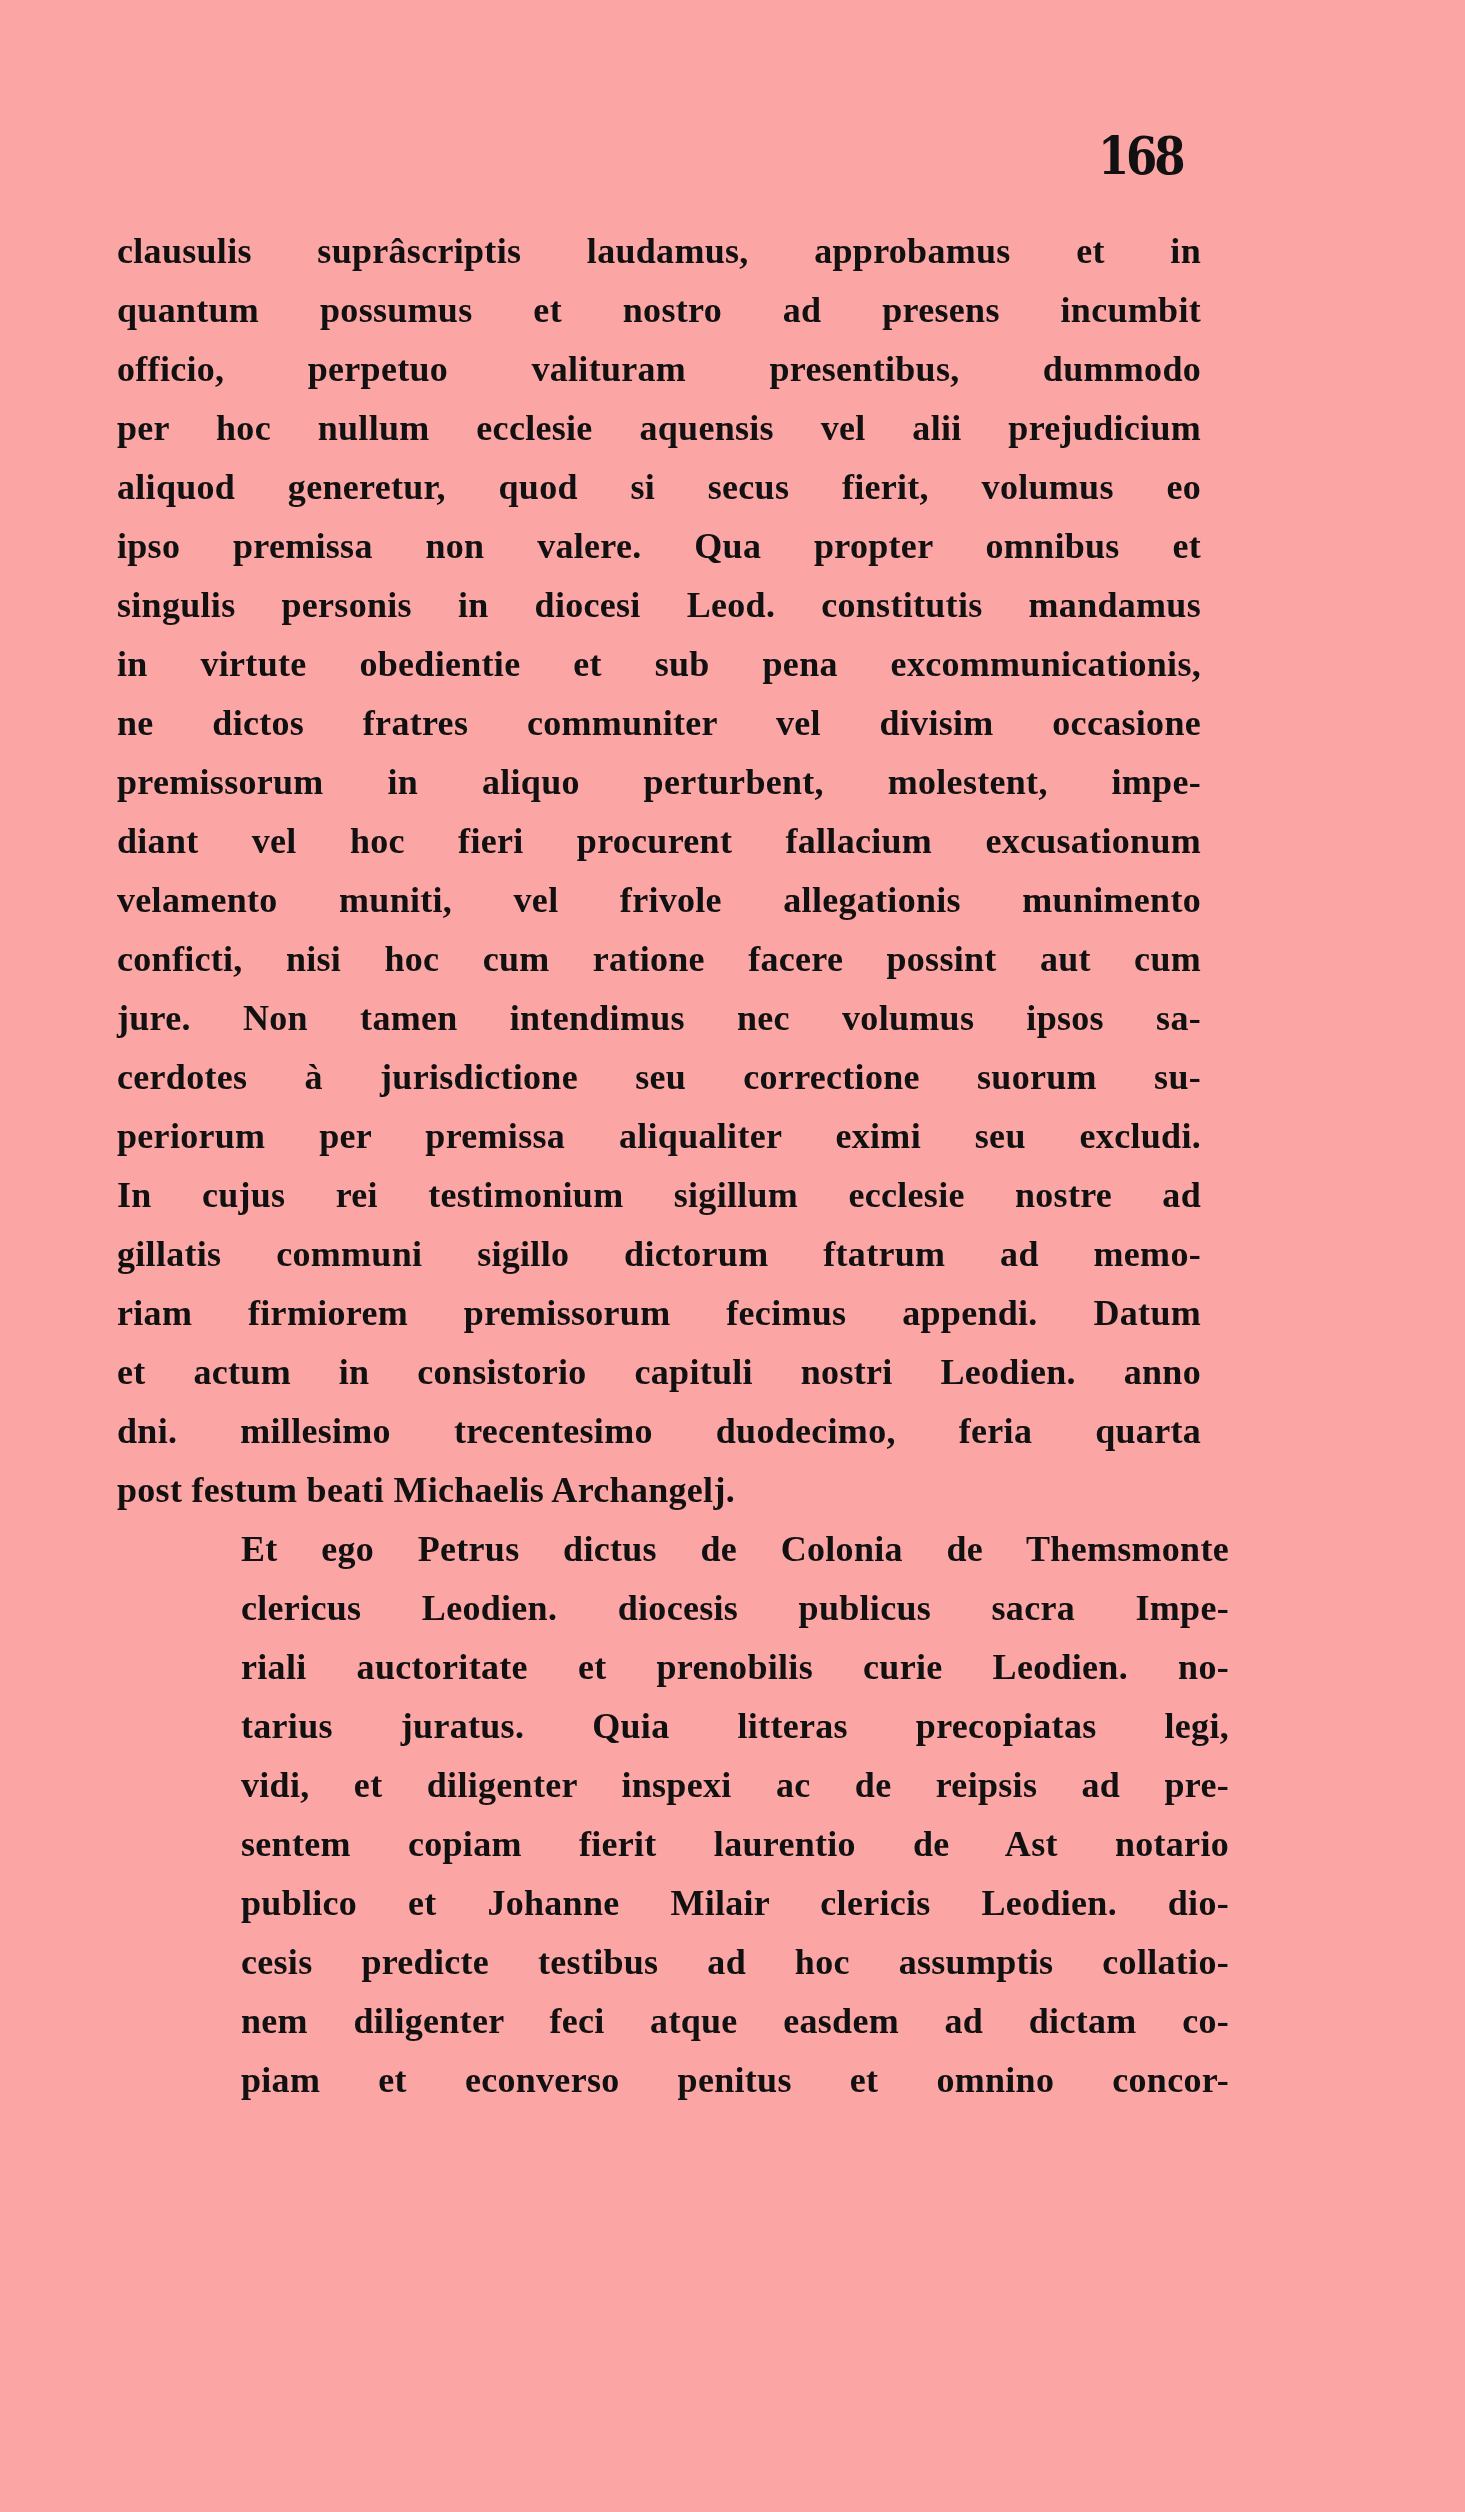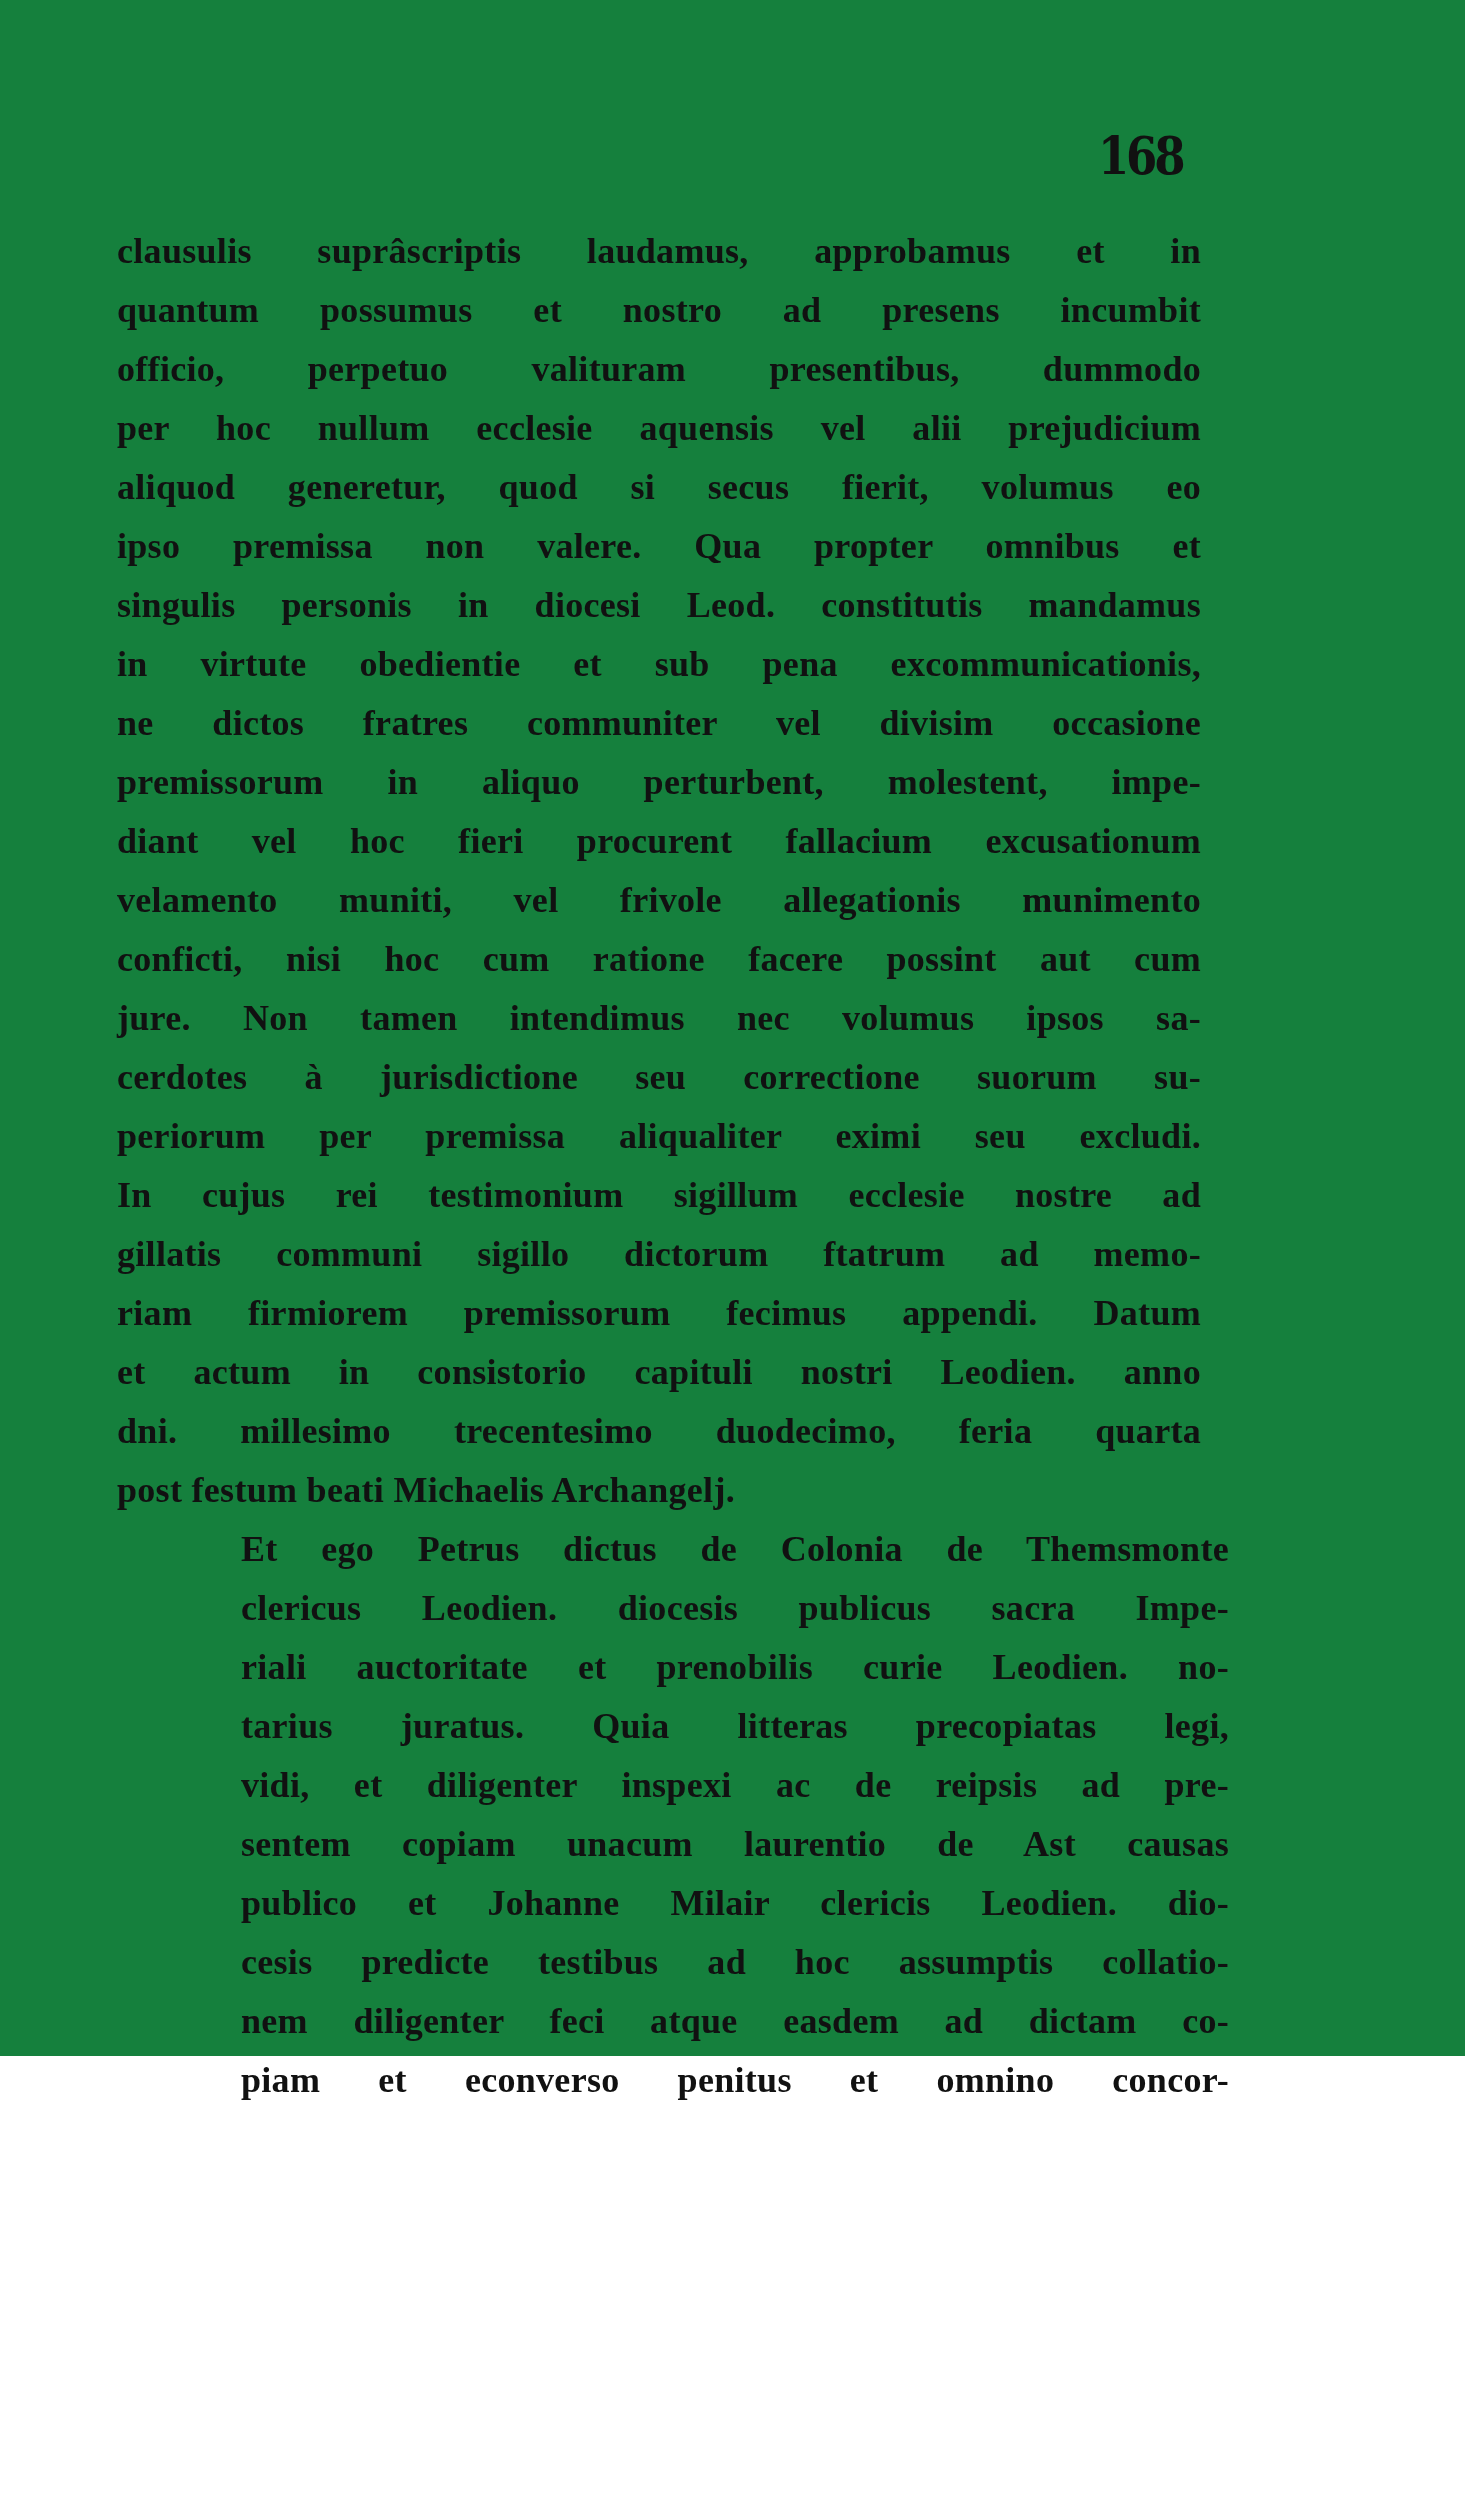--- a/index.html
+++ b/index.html
@@ -11,22 +11,22 @@
       width: 1465px;
       height: 2512px;
       position: relative;
       overflow: hidden;
       color: #111111;
     }
     .page {
       position: absolute;
       left: 0; top: 0;
       width: 1465px;
-      height: 2056px;
-      background: #15803d;
+      height: 2512px;
+      background: #fca5a5;
     }
     .page-number {
       position: absolute;
       left: 1098px;
       top: 124px;
       font-family: "DejaVu Serif", serif;
       font-weight: bold;
       font-size: 53px;
       line-height: 63px;
       letter-spacing: -3.8px;
@@ -92,21 +92,21 @@
       <span class="line">dni. millesimo trecentesimo duodecimo, feria quarta</span>
       <span class="line last">post festum beati Michaelis Archangelj.</span>
     </div>
 
     <div class="para2" style="padding-left:96px;">
       <span class="line">Et ego Petrus dictus de Colonia de Themsmonte</span>
       <span class="line">clericus Leodien. diocesis publicus sacra Impe-</span>
       <span class="line">riali auctoritate et prenobilis curie Leodien. no-</span>
       <span class="line">tarius juratus. Quia litteras precopiatas legi,</span>
       <span class="line">vidi, et diligenter inspexi ac de reipsis ad pre-</span>
-      <span class="line">sentem copiam unacum laurentio de Ast causas</span>
+      <span class="line">sentem copiam fierit laurentio de Ast notario</span>
       <span class="line">publico et Johanne Milair clericis Leodien. dio-</span>
       <span class="line">cesis predicte testibus ad hoc assumptis collatio-</span>
       <span class="line">nem diligenter feci atque easdem ad dictam co-</span>
       <span class="line">piam et econverso penitus et omnino concor-</span>
     </div>
 
   </div>
 </div>
 
 

